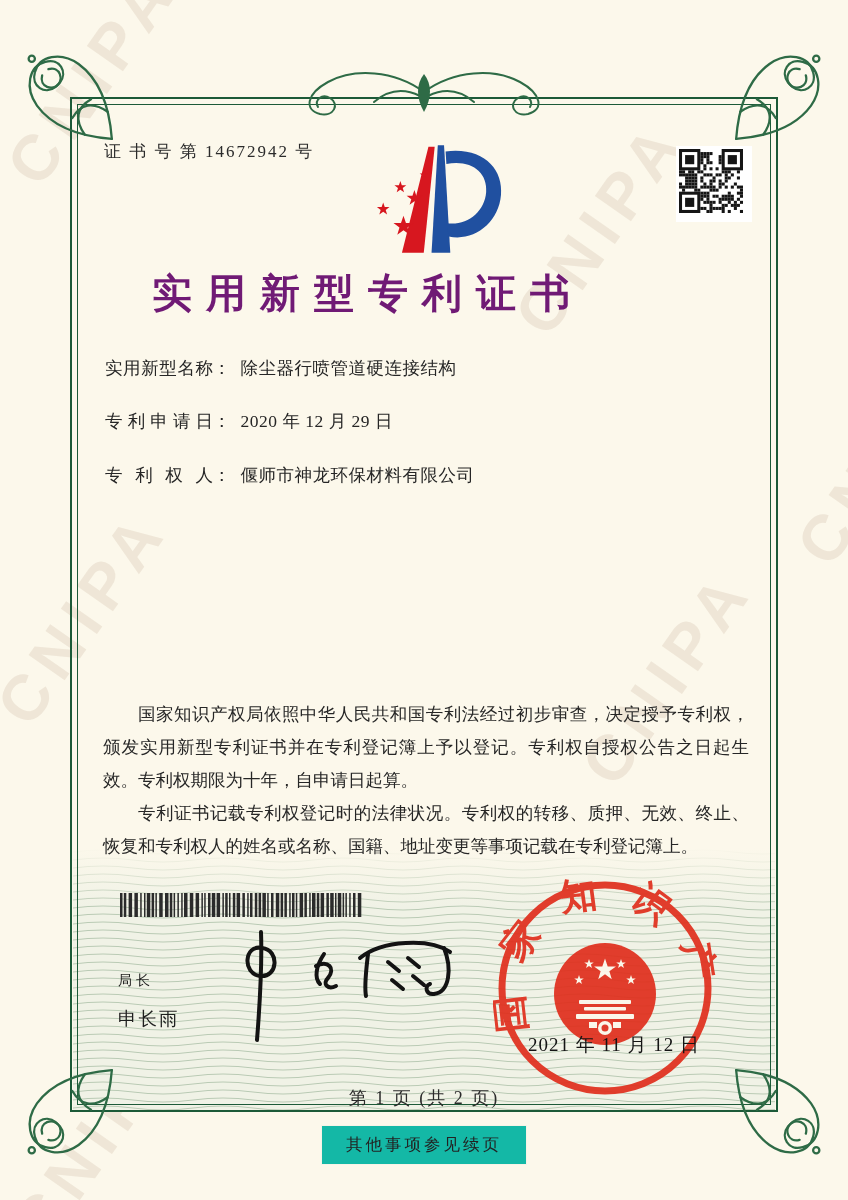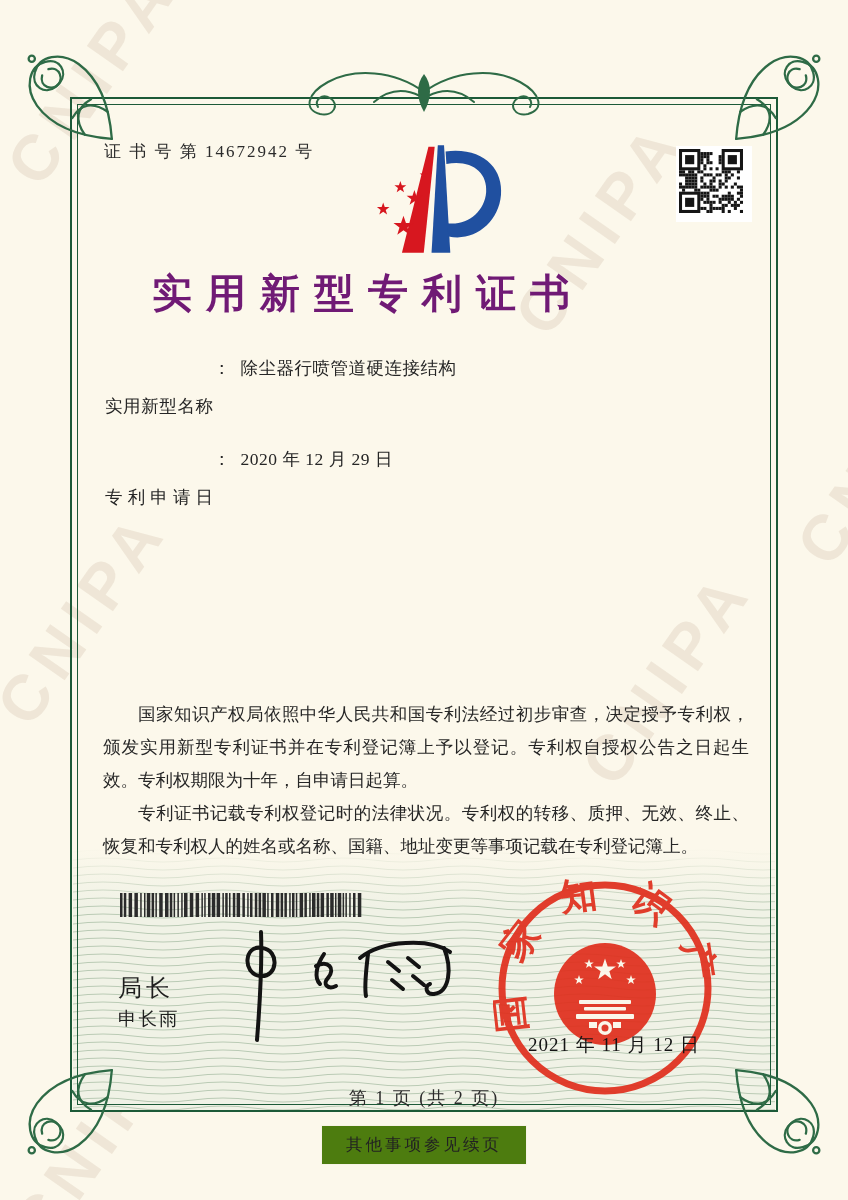--- a/index.html
+++ b/index.html
@@ -33,39 +33,39 @@
   .content{z-index:2;}
   .cert-no{left:104px;top:140px;font-size:17px;letter-spacing:2px;color:#2b2b2b;}
   .logo{left:352px;top:142px;width:156px;height:114px;}
   .qr{left:676px;top:146px;width:70px;height:70px;background:#fff;padding:3px;}
   .title{
     left:0;top:266px;width:736px;text-align:center;
     font-size:40px;font-weight:bold;letter-spacing:14px;color:#701a75;
   }
   .fields{left:105px;top:356px;width:648px;font-size:17.5px;line-height:1.45;color:#262626;}
   .field-row{margin-bottom:28px;white-space:nowrap;}
-  .flabel{display:inline-block;width:108px;text-align:justify;text-align-last:justify;vertical-align:top;margin-top:38px;}
+  .flabel{display:inline-block;width:108px;text-align:justify;text-align-last:justify;vertical-align:top;}
   .colon{margin-right:10px;}
   .fvalue{letter-spacing:0.5px;}
   .grant-row .pair1{display:inline-block;width:352px;}
   .paras{left:103px;top:698px;width:646px;font-size:17.5px;line-height:1.88;
          text-align:justify;color:#262626;}
   .paras p{margin:0;text-indent:2em;}
   
   .barcode{left:120px;top:893px;width:245px;height:24px;}
-  .chief-title{left:118px;top:972px;font-size:24px;letter-spacing:4px;color:#1e1e1e;}
+  .chief-title{left:118px;top:972px;font-size:14px;letter-spacing:4px;color:#1e1e1e;}
   .chief-name{left:118px;top:1006px;font-size:18.5px;letter-spacing:2px;color:#1e1e1e;}
   .signature{left:232px;top:928px;width:240px;height:118px;z-index:2;}
   .seal{left:493px;top:876px;width:224px;height:224px;z-index:2;}
   .seal-date{left:528px;top:1032px;font-size:19px;color:#141414;z-index:3;letter-spacing:1px;}
   .page-info{left:0;top:1086px;width:848px;text-align:center;font-size:18px;
              letter-spacing:2px;color:#2b2b2b;z-index:2;}
   .continuation{
     left:50%;top:1126px;transform:translateX(-50%);
-    background:#4d7c0f;padding:8px 24px;font-size:16.5px;letter-spacing:3px;
+    background:#14b8a6;padding:8px 24px;font-size:16.5px;letter-spacing:3px;
     color:#222;z-index:2;box-shadow:0 0 0 1px rgba(0,0,0,0.02);
   }
 </style>
 </head>
 <body>
 
 <div class="wm" style="left:-30px;top:40px;">CNIPA</div>
 <div class="wm" style="left:478px;top:190px;">CNIPA</div>
 <div class="wm" style="left:760px;top:420px;">CNIPA</div>
 <div class="wm" style="left:-40px;top:580px;">CNIPA</div>
@@ -316,20 +316,23 @@
 
 <div class="abs content title">实用新型专利证书</div>
 
 <div class="abs content fields">
   <div class="field-row">
     <span class="flabel">实用新型名称</span><span class="colon">：</span><span class="fvalue">除尘器行喷管道硬连接结构</span>
   </div>
   <div class="field-row">
     <span class="flabel">专利申请日</span><span class="colon">：</span><span class="fvalue">2020 年 12 月 29 日</span>
   </div>
+  <div class="field-row">
+    <span class="flabel">专利权人</span><span class="colon">：</span><span class="fvalue">偃师市神龙环保材料有限公司</span>
+  </div>
 </div>
 
 <div class="abs content paras">
   <p>国家知识产权局依照中华人民共和国专利法经过初步审查，决定授予专利权，颁发实用新型专利证书并在专利登记簿上予以登记。专利权自授权公告之日起生效。专利权期限为十年，自申请日起算。</p>
   <p>专利证书记载专利权登记时的法律状况。专利权的转移、质押、无效、终止、恢复和专利权人的姓名或名称、国籍、地址变更等事项记载在专利登记簿上。</p>
 </div>
 
 <svg class="abs content barcode" id="barcode-svg" viewBox="0 0 245 24" preserveAspectRatio="none">
     <g fill="#2b2b2b">
       <rect x="0" y="0" width="2.5" height="24"></rect>

